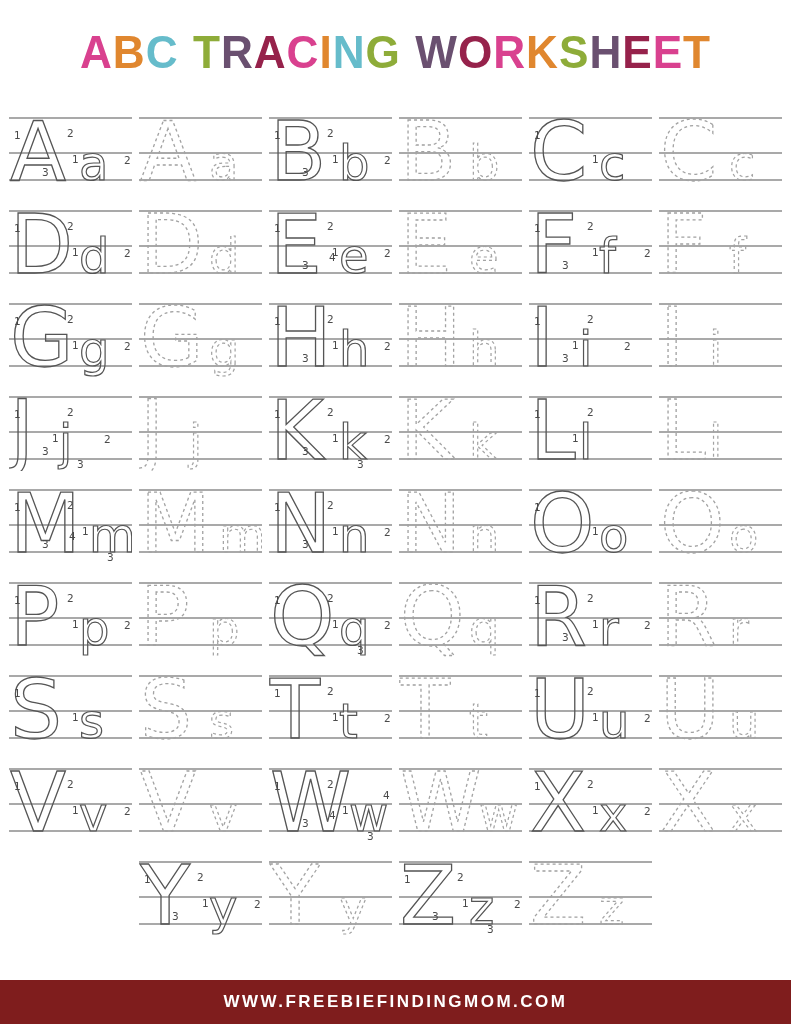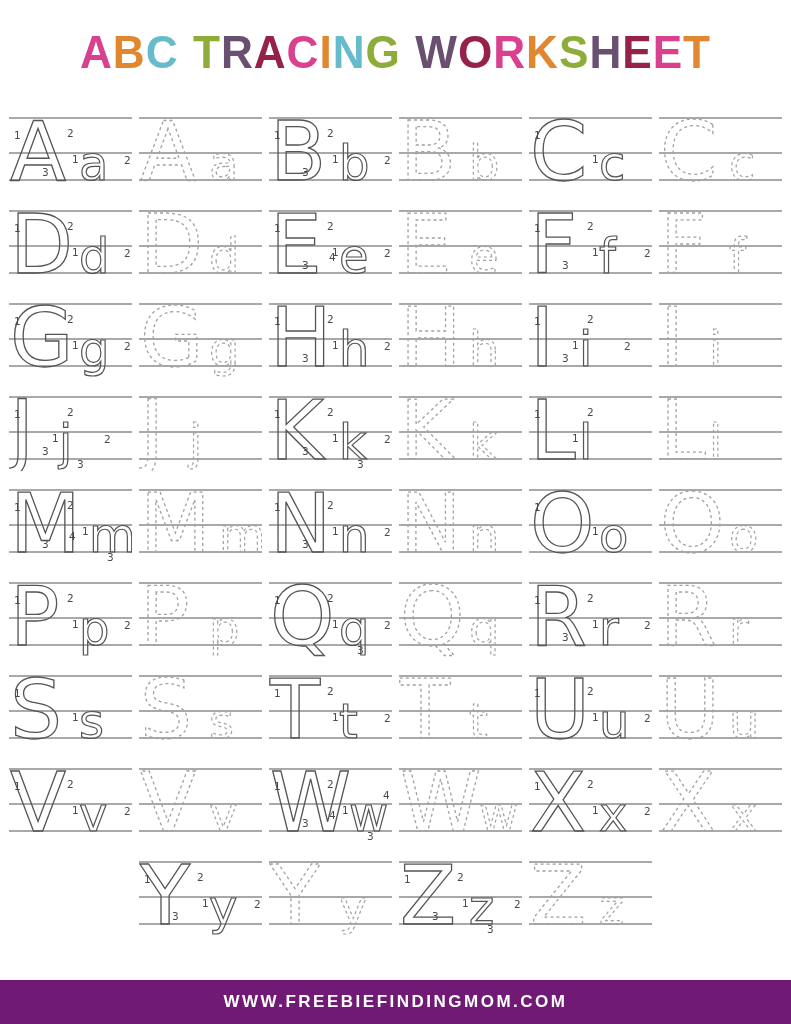--- a/index.html
+++ b/index.html
@@ -642,17 +642,17 @@
             <line x1="0" y1="12" x2="123" y2="12" stroke="#8c8c8c" stroke-width="1.5"></line>
             <line x1="0" y1="47" x2="123" y2="47" stroke="#8c8c8c" stroke-width="1.5"></line>
             <line x1="0" y1="74" x2="123" y2="74" stroke="#8c8c8c" stroke-width="1.5"></line>
             <text x="1" y="74" font-size="82" fill="none" stroke="#a3a3a3" stroke-width="1.3" stroke-dasharray="3,3">Z</text>
             <text x="70" y="74" font-size="48" fill="none" stroke="#a3a3a3" stroke-width="1.2" stroke-dasharray="3,3">z</text>
           </svg>
         </div>
       </div>
     </div>
 
-  <div class="footer-bar" id="footer-bar" style="background: #701a75;">
+  <div class="footer-bar" id="footer-bar" style="background: #7f1d1d;">
     <span class="footer-url">WWW.FREEBIEFINDINGMOM.COM</span>
   </div>
 
 </div>
 
 </body></html>

